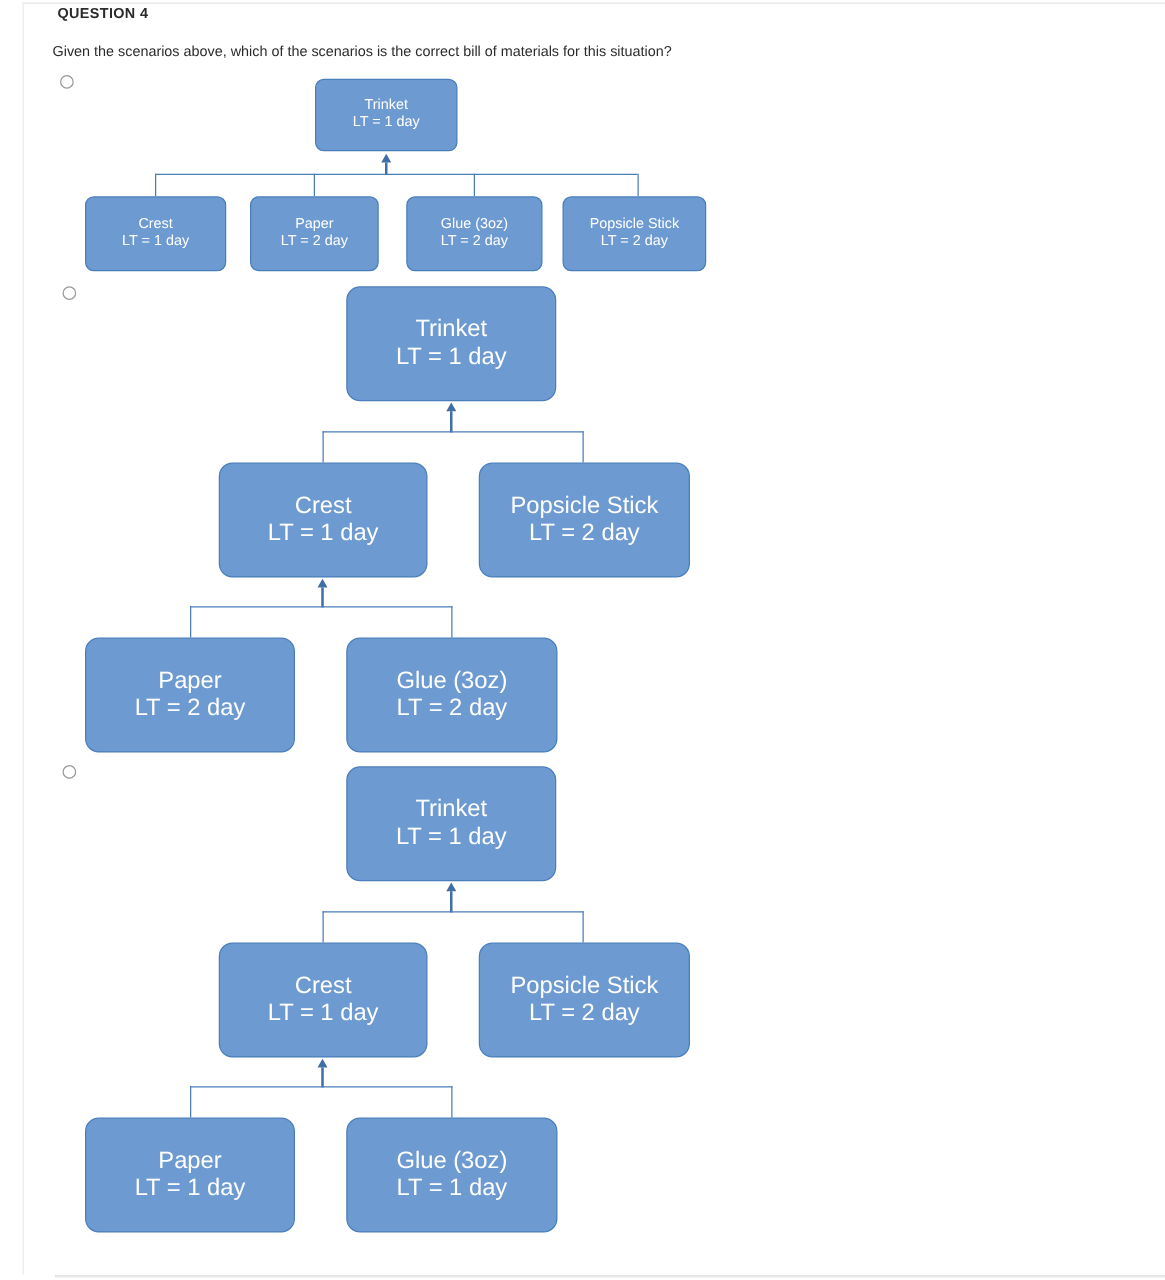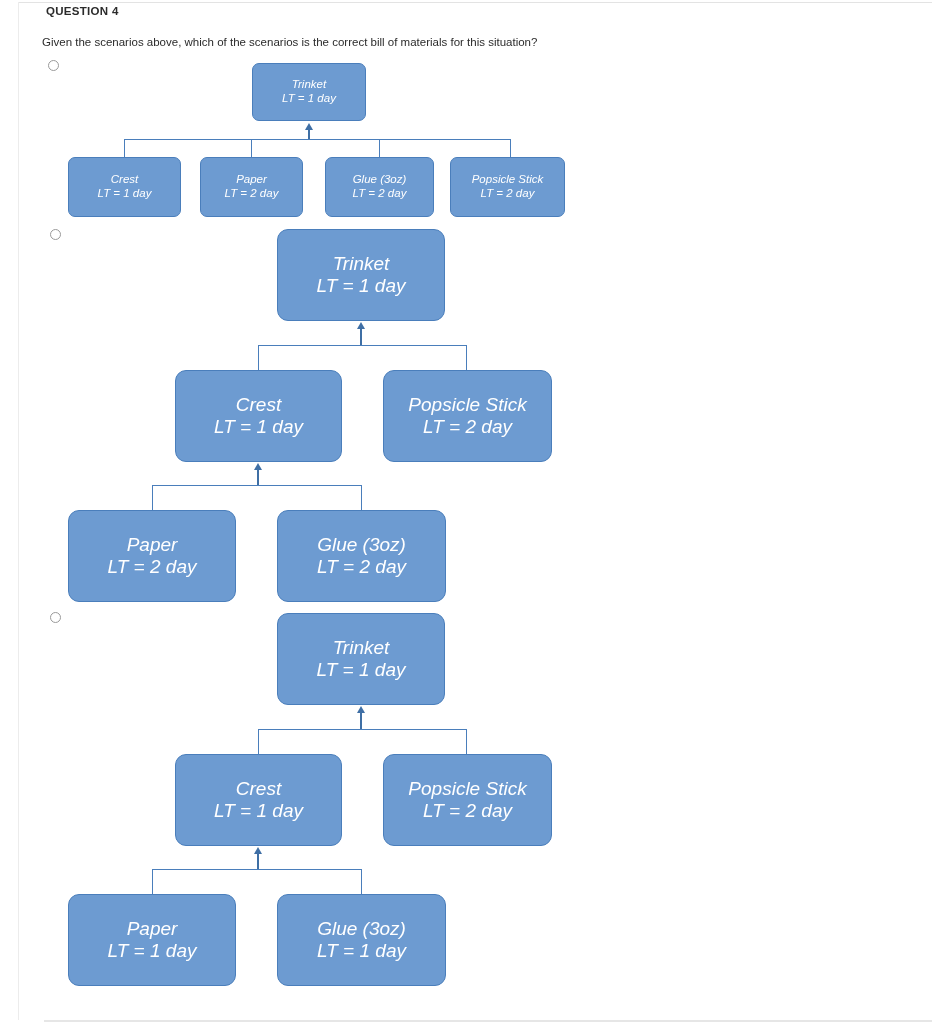--- a/index.html
+++ b/index.html
@@ -74,21 +74,20 @@
     border: 1px solid #4a7ebb;
     border-radius: 9px;
     color: #ffffff;
     display: flex;
     flex-direction: column;
     align-items: center;
     justify-content: center;
     text-align: center;
     line-height: 1.18;
     overflow: hidden;
-    font-style: italic;
   }
   .node .n-title { display: block; }
   .node .n-lt { display: block; }
 
   
   .node.small { font-size: 11.5px; border-radius: 7px; }
   .node.small .n-lt { font-size: 11.5px; }
   .node.big   { font-size: 19px; border-radius: 11px; }
   .node.big .n-lt { font-size: 19px; }
 

